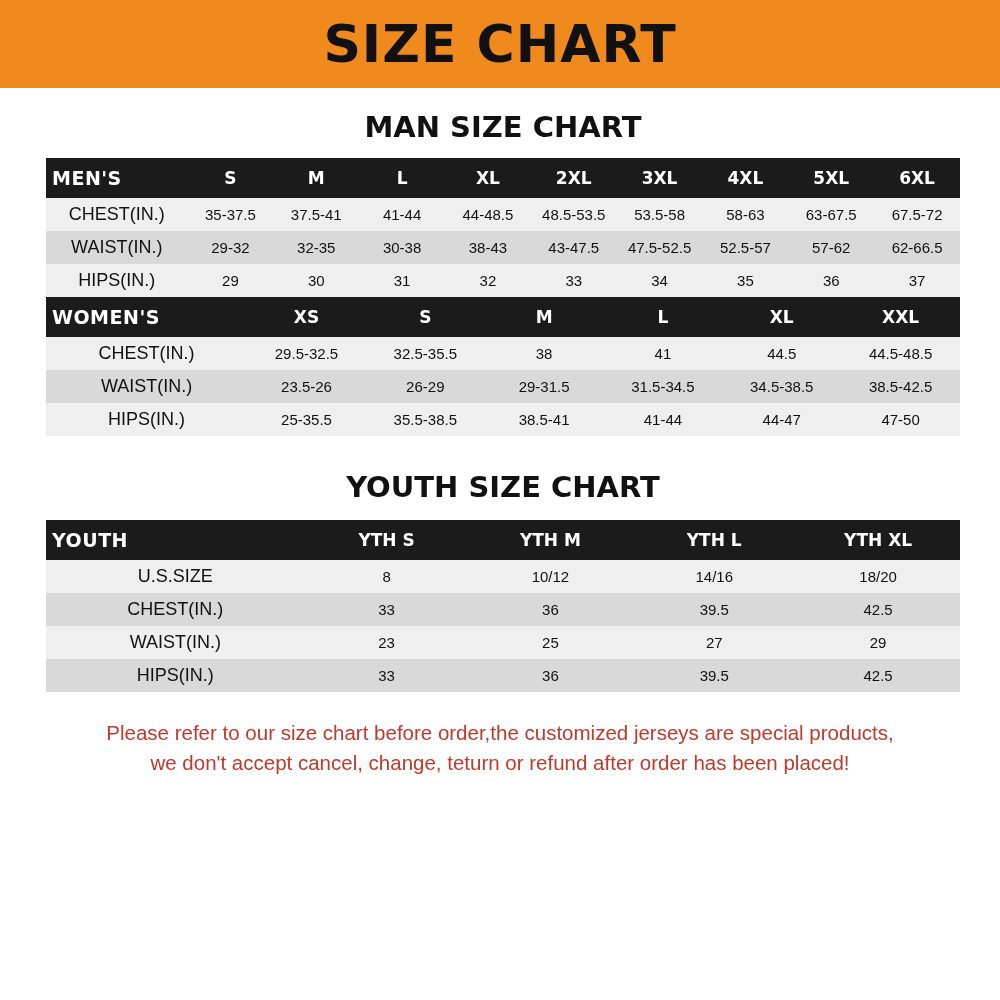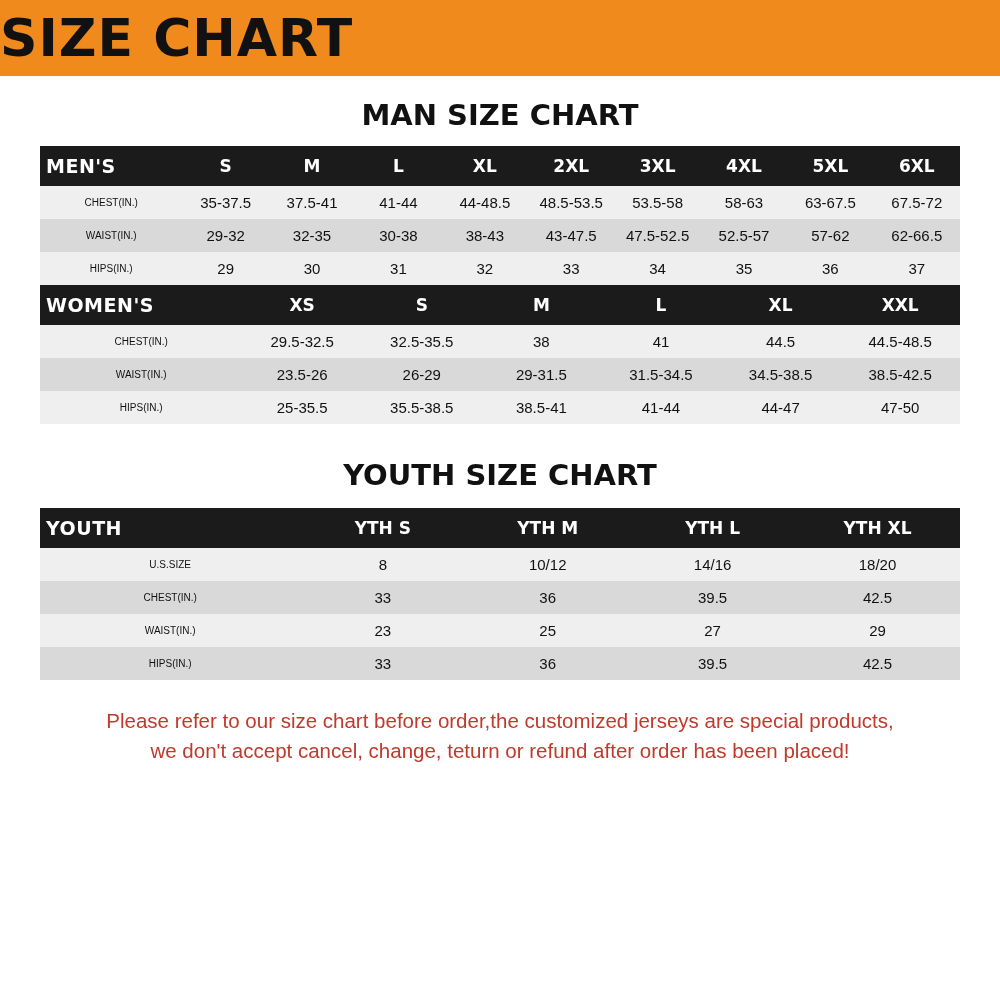--- a/index.html
+++ b/index.html
@@ -15,37 +15,38 @@
   }
   .page {
     position: relative;
     width: 1000px;
     height: 1000px;
     box-sizing: border-box;
     background: #ffffff;
   }
   
   .banner {
-    height: 76px;
+    height: 88px;
     background: #f08a1c;
     display: flex;
     align-items: center;
-    justify-content: flex-start;
+    justify-content: center;
   }
   .banner-title {
     font-family: "DejaVu Sans", sans-serif;
     font-weight: bold;
     font-size: 52px;
     letter-spacing: 1px;
     color: #111111;
     text-transform: uppercase;
   }
   
   .section {
     padding: 0 40px;
+    margin-left: 6px;
   }
   .section-title {
     text-align: center;
     font-family: "DejaVu Sans", sans-serif;
     font-weight: bold;
     font-size: 29px;
     color: #111111;
     letter-spacing: 0px;
   }
   .sec-men .section-title { margin: 22px 0 14px 0; }
@@ -75,21 +76,21 @@
   }
   table.size-table tbody td {
     height: 31px;
     text-align: center;
     vertical-align: middle;
     font-family: "Liberation Sans", sans-serif;
     font-size: 15px;
     color: #111111;
   }
   table.size-table tbody td.first-col {
-    font-size: 10px;
+    font-size: 18px;
     color: #111111;
   }
   table.size-table tbody tr.row-a td { background: #efefef; }
   table.size-table tbody tr.row-b td { background: #d9d9d9; }
 
   
   .men-table col.c0 { width: 15.5%; }
   .men-table col.cx { width: 9.4%; }
 
   

